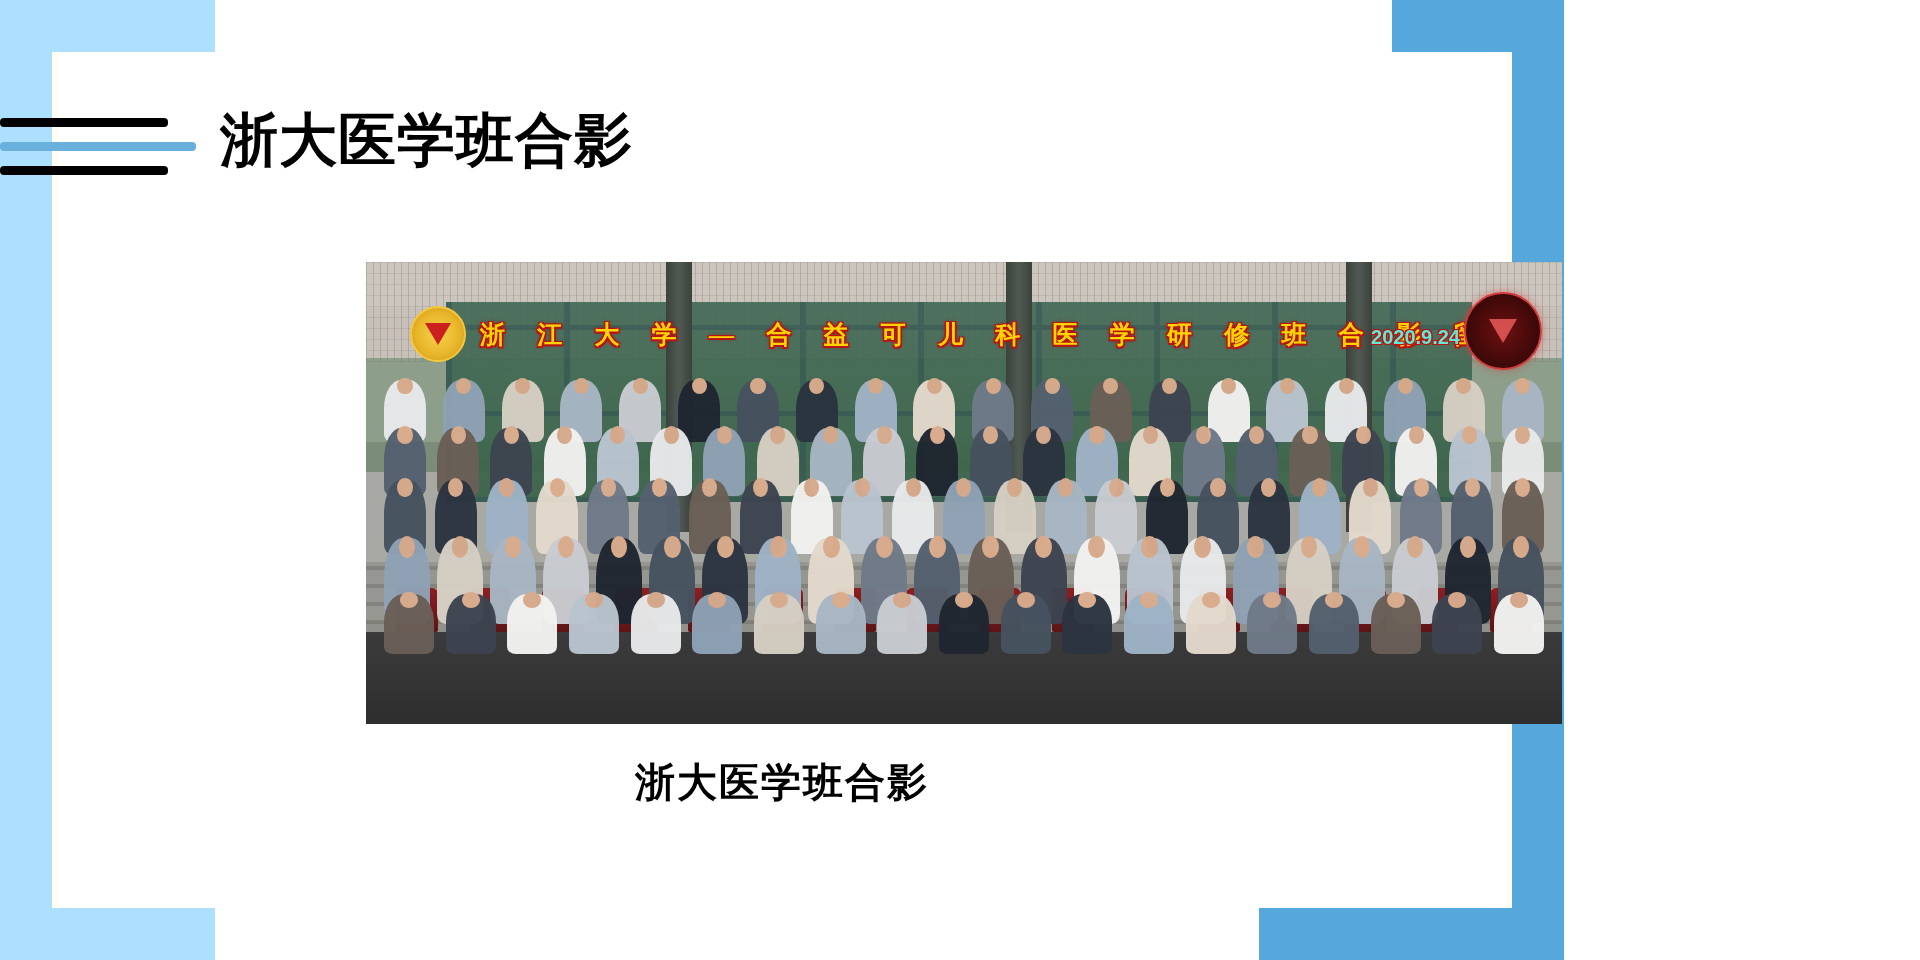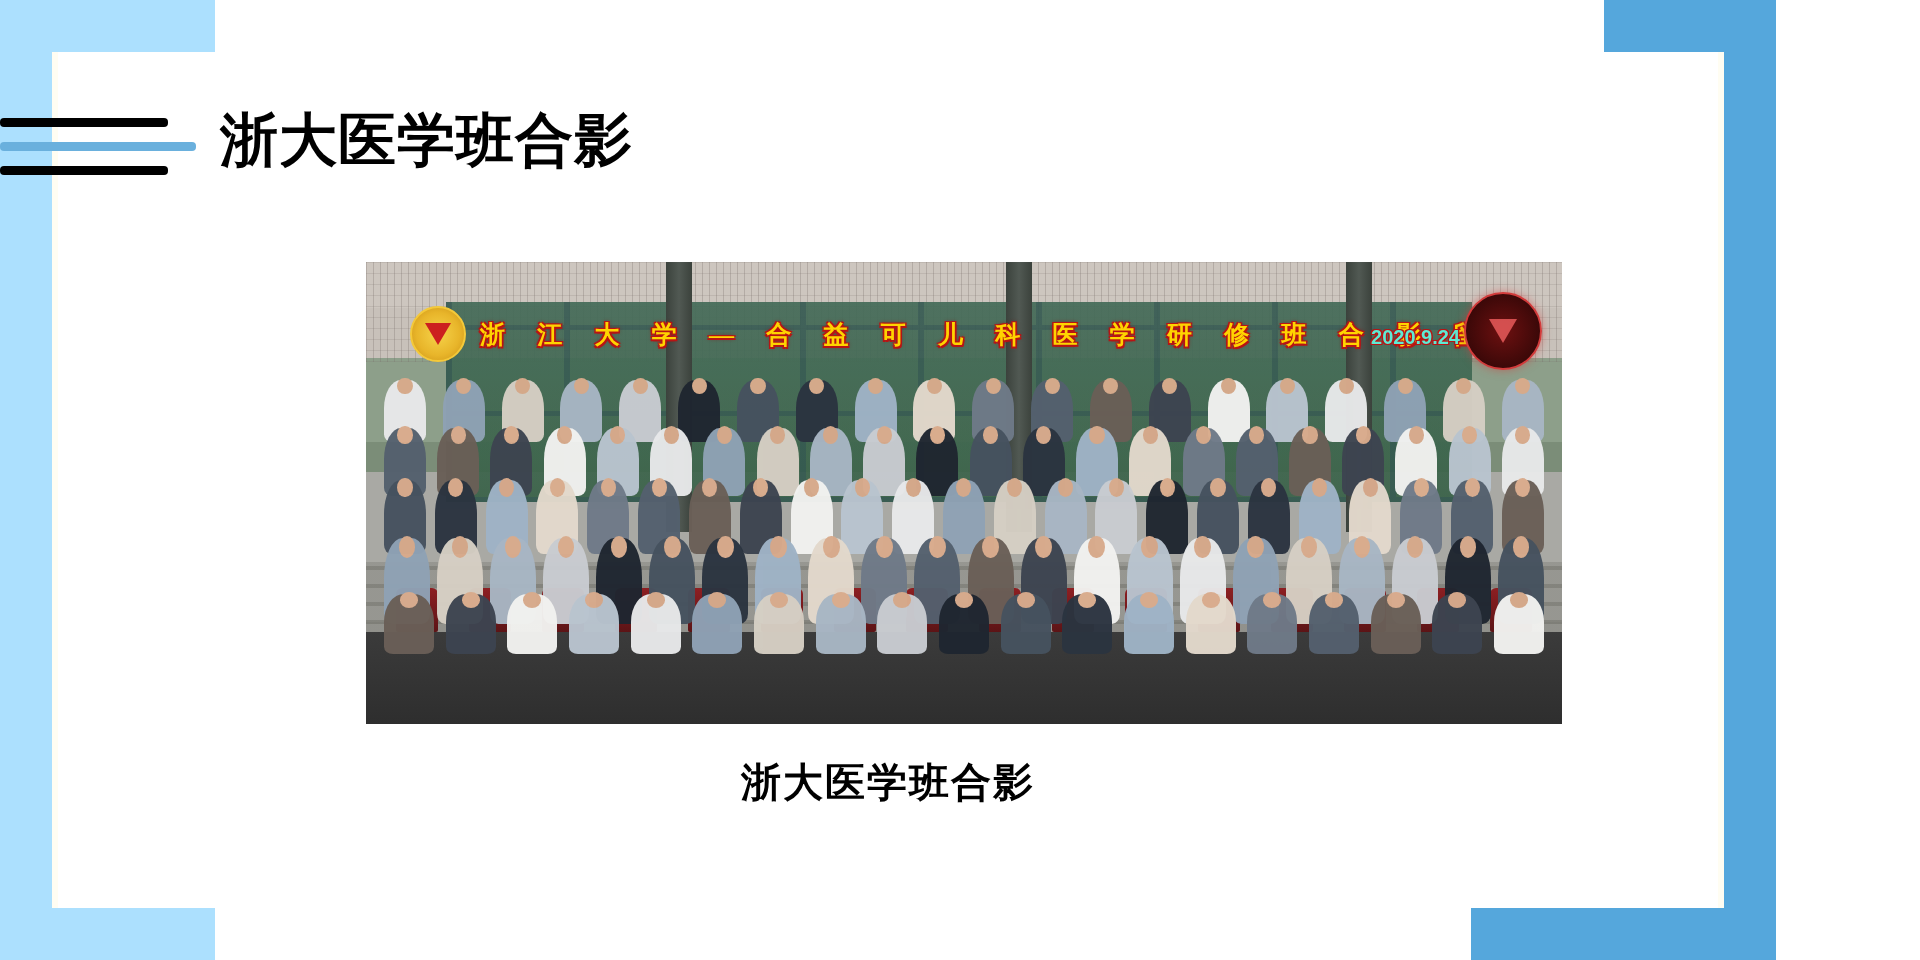--- a/index.html
+++ b/index.html
@@ -9,21 +9,21 @@
   }
   body {
     width: 1920px;
     height: 960px;
     overflow: hidden;
     font-family: "Liberation Sans", "DejaVu Sans", sans-serif;
   }
 
   #slide {
     position: relative;
-    width: 1776px;
+    width: 1564px;
     height: 960px;
     background: #ffffff;
     overflow: hidden;
   }
 
   
   .corner-block {
     position: absolute;
   }
   #corner-top-left {

